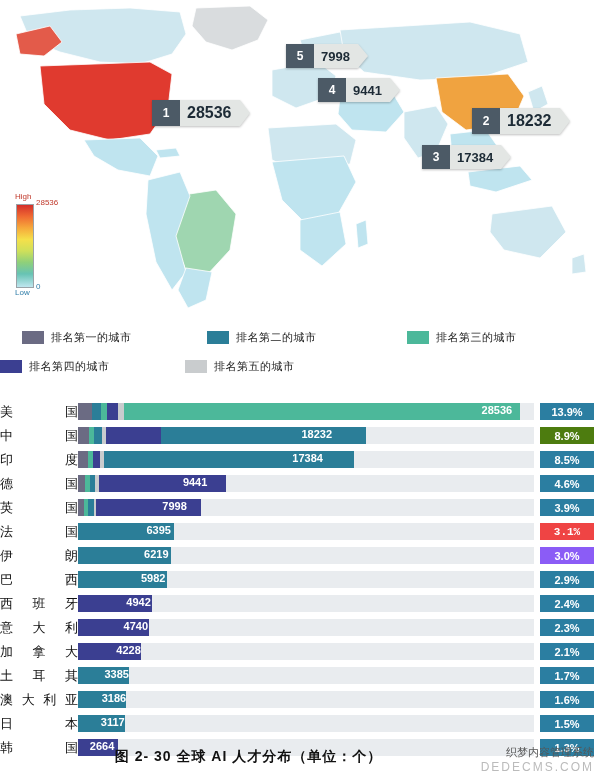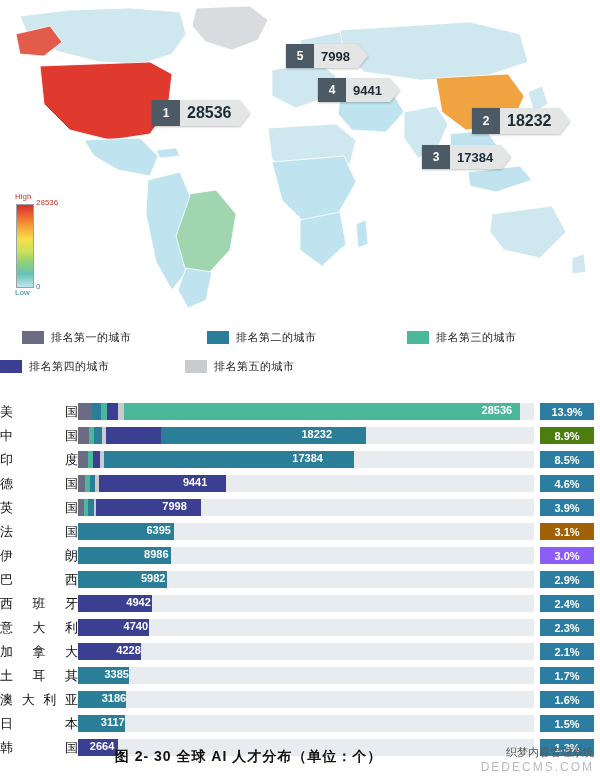--- a/index.html
+++ b/index.html
@@ -268,27 +268,27 @@
         <div class="barlabel" style="left: 18.5%; color: rgb(255, 255, 255);">7998</div>
       </div>
       <div class="pct" style="background: rgb(43, 126, 161);">3.9%</div>
     </div>
     <div class="bar-row">
       <div class="country">法  国</div>
       <div class="track">
         <div class="seg" style="left: 0%; width: 21%; background: rgb(43, 126, 152);"></div>
         <div class="barlabel" style="left: 15%; color: rgb(255, 255, 255);">6395</div>
       </div>
-      <div class="pct" style="background: #a16207;">3.1%</div>
+      <div class="pct" style="background: #ef4444; font-family: Liberation Mono, monospace;">3.1%</div>
     </div>
     <div class="bar-row">
       <div class="country">伊  朗</div>
       <div class="track">
         <div class="seg" style="left: 0%; width: 20.4%; background: rgb(43, 126, 152);"></div>
-        <div class="barlabel" style="left: 14.5%; color: rgb(255, 255, 255);">8986</div>
+        <div class="barlabel" style="left: 14.5%; color: rgb(255, 255, 255);">6219</div>
       </div>
       <div class="pct" style="background: #8b5cf6;">3.0%</div>
     </div>
     <div class="bar-row">
       <div class="country">巴  西</div>
       <div class="track">
         <div class="seg" style="left: 0%; width: 19.6%; background: rgb(43, 126, 152);"></div>
         <div class="barlabel" style="left: 13.8%; color: rgb(255, 255, 255);">5982</div>
       </div>
       <div class="pct" style="background: rgb(43, 126, 161);">2.9%</div>

